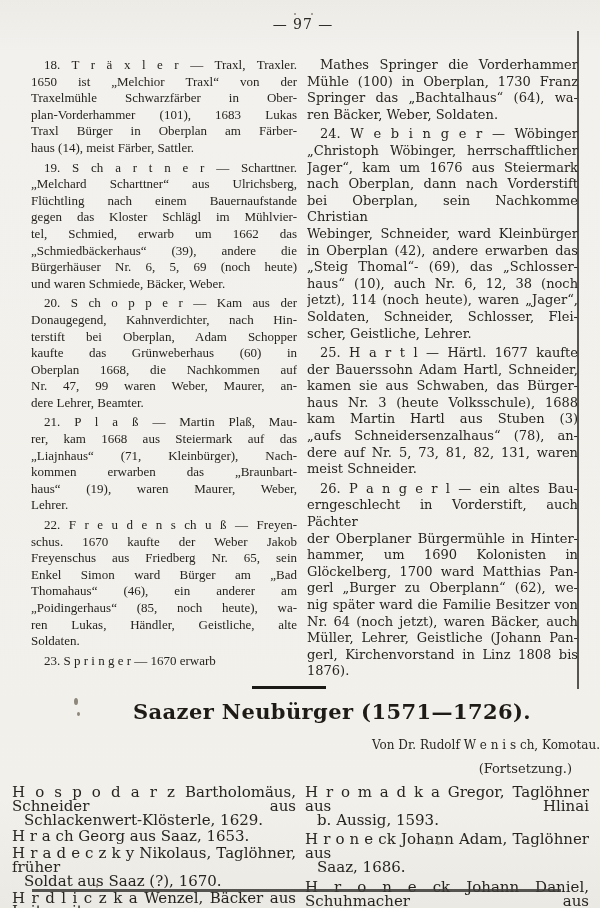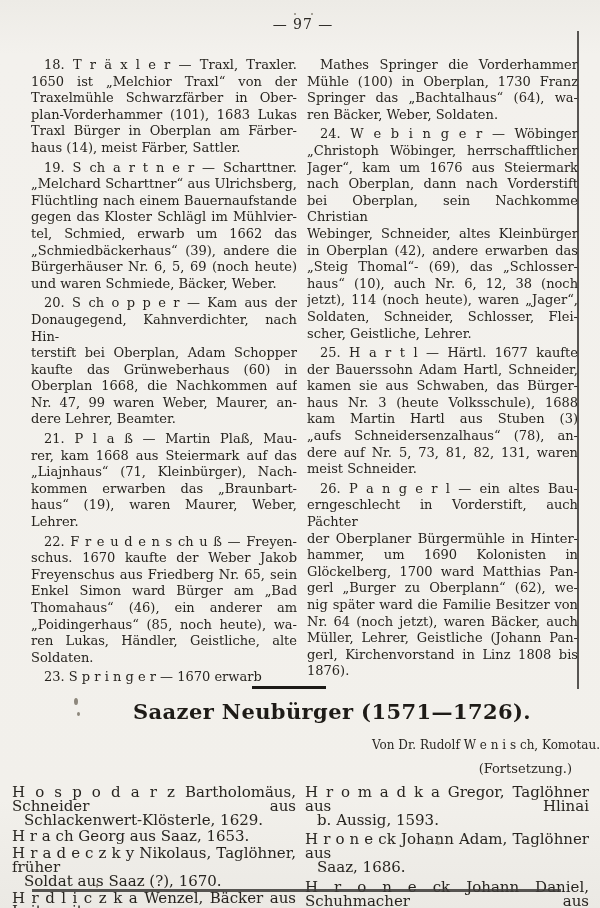--- a/index.html
+++ b/index.html
@@ -13,21 +13,21 @@
     background:linear-gradient(180deg,#edebe6 0%,#f3f1ed 6%,#f2f0eb 88%,#ebe9e4 100%);
     color:#27241f;
   }
   .pagenum{
     position:absolute;top:16px;left:0;width:606px;
     text-align:center;font-size:14px;letter-spacing:1px;color:#2b2823;
   }
   .cols{position:absolute;display:flex;}
   .cols.top{top:57px;left:31px;width:547px;gap:10px;}
   .col{overflow:hidden;}
-  .col.cleft{width:266px;}
+  .col.cleft{width:266px;font-family:Liberation Serif, serif;}
   .col.cright{width:271px;}
   .para{margin:0;}
   .para + .para{margin-top:3px;}
   .line{
     font-size:13px;line-height:16.6px;
     text-align:justify;text-align-last:justify;
     white-space:normal;color:#27241f;
   }
   .line.last{text-align-last:left;}
   .cols.top .line.first{text-indent:13px;}
@@ -125,21 +125,21 @@
           <div class="line">Mühle (100) in Oberplan, 1730 Franz</div>
           <div class="line">Springer das „Bachtalhaus“ (64), wa-</div>
           <div class="line last">ren Bäcker, Weber, Soldaten.</div>
         </div>
         <div class="para">
           <div class="line first">24. W e b i n g e r — Wöbinger</div>
           <div class="line">„Christoph Wöbinger, herrschafftlicher</div>
           <div class="line">Jager“, kam um 1676 aus Steiermark</div>
           <div class="line">nach Oberplan, dann nach Vorderstift</div>
           <div class="line">bei Oberplan, sein Nachkomme Christian</div>
-          <div class="line">Webinger, Schneider, altes Kleinbürger</div>
+          <div class="line">Webinger, Schneider, ward Kleinbürger</div>
           <div class="line">in Oberplan (42), andere erwarben das</div>
           <div class="line">„Steig Thomal“- (69), das „Schlosser-</div>
           <div class="line">haus“ (10), auch Nr. 6, 12, 38 (noch</div>
           <div class="line">jetzt), 114 (noch heute), waren „Jager“,</div>
           <div class="line">Soldaten, Schneider, Schlosser, Flei-</div>
           <div class="line last">scher, Geistliche, Lehrer.</div>
         </div>
         <div class="para">
           <div class="line first">25. H a r t l — Härtl. 1677 kaufte</div>
           <div class="line">der Bauerssohn Adam Hartl, Schneider,</div>

